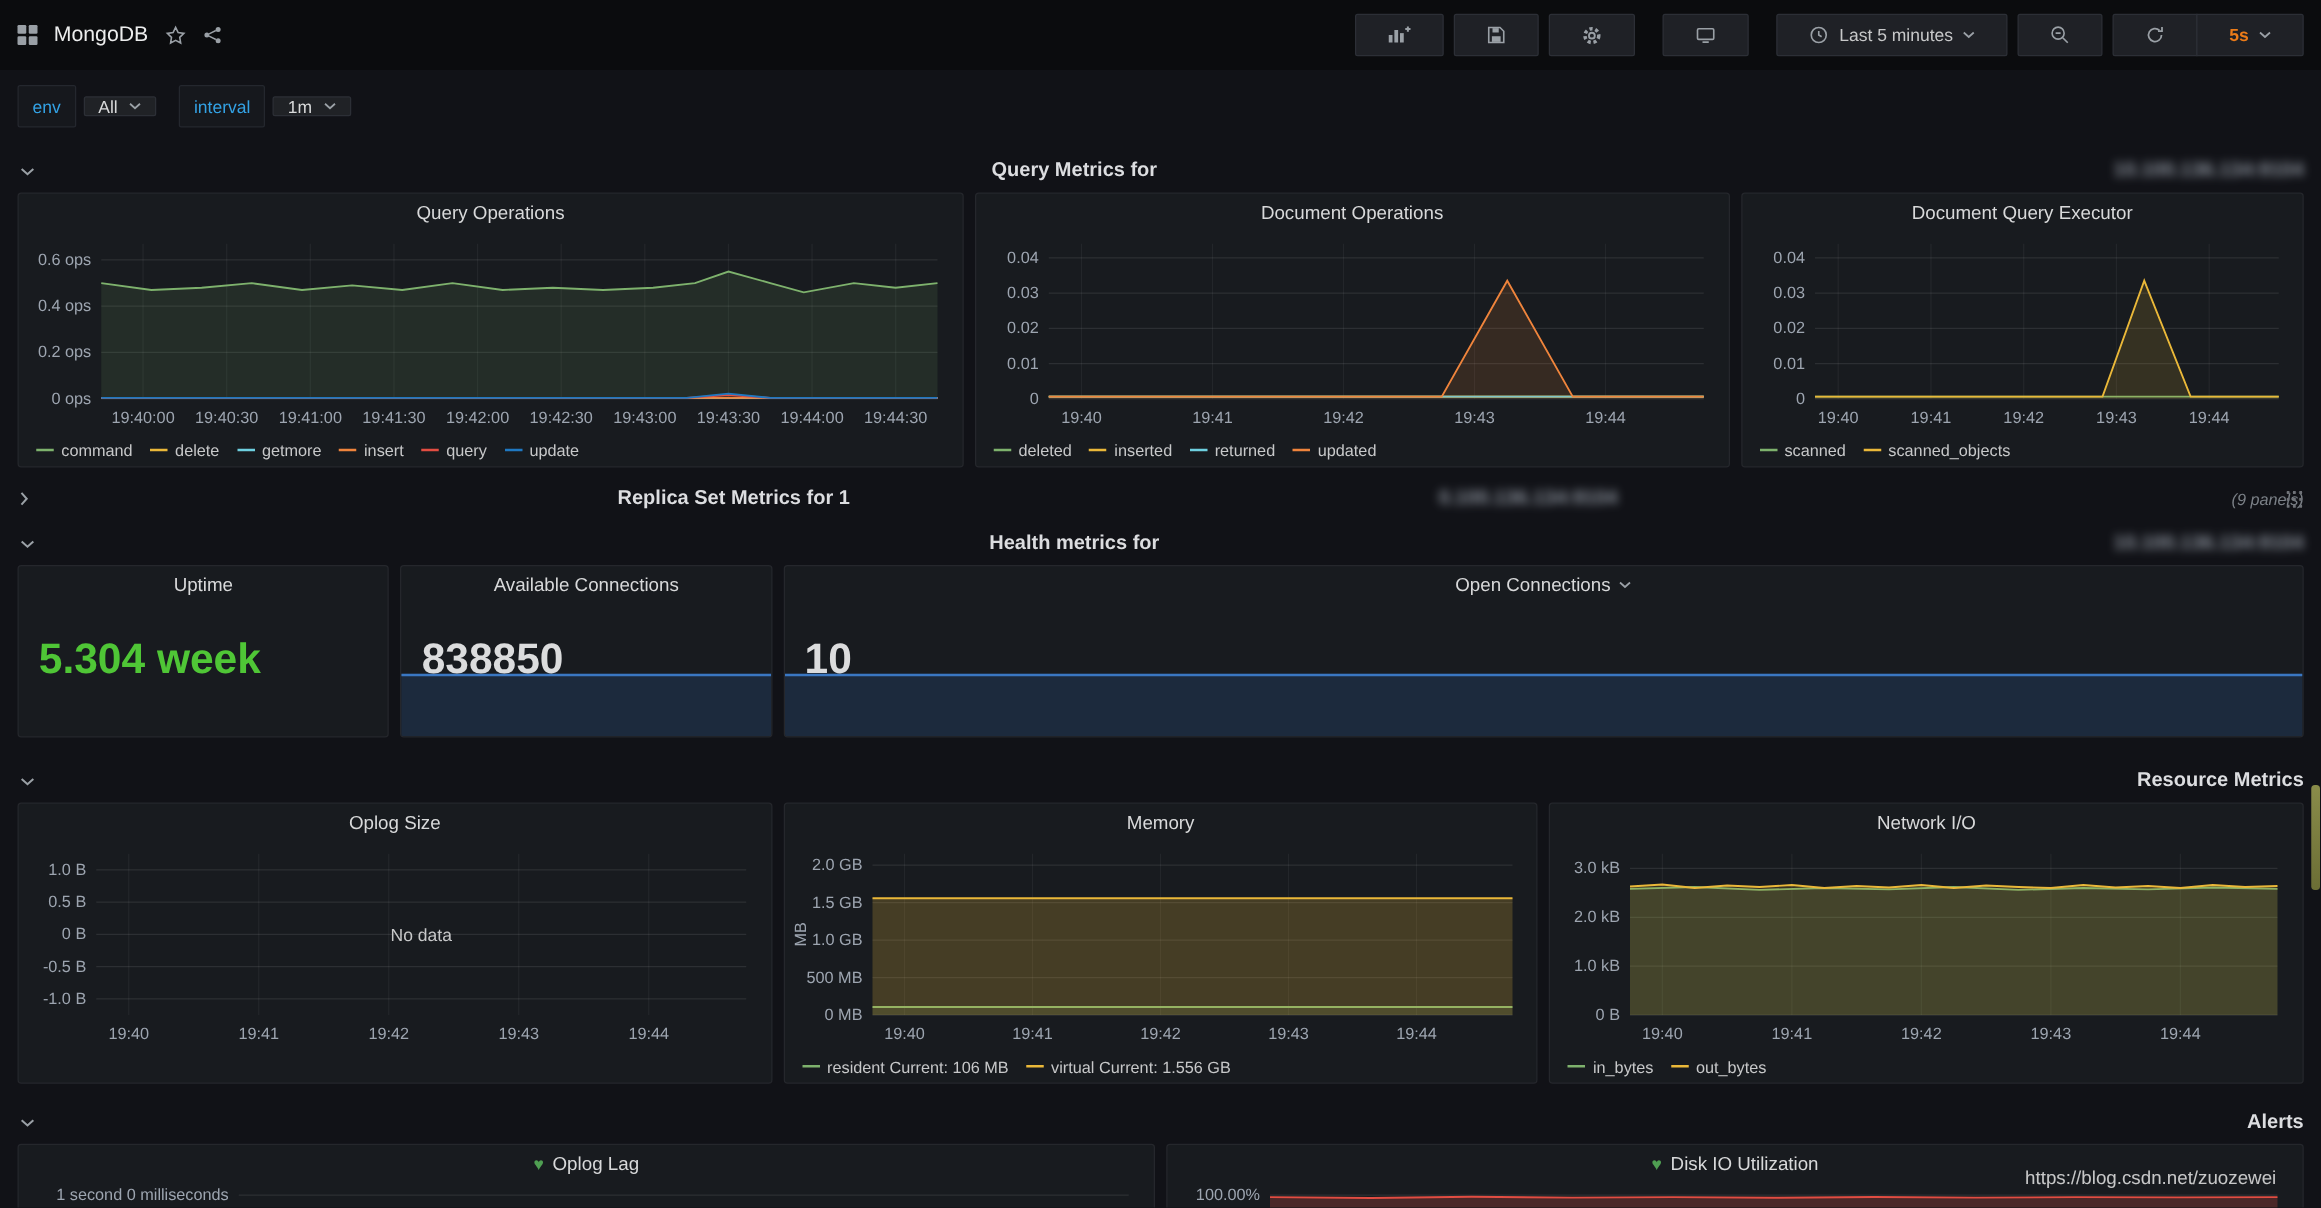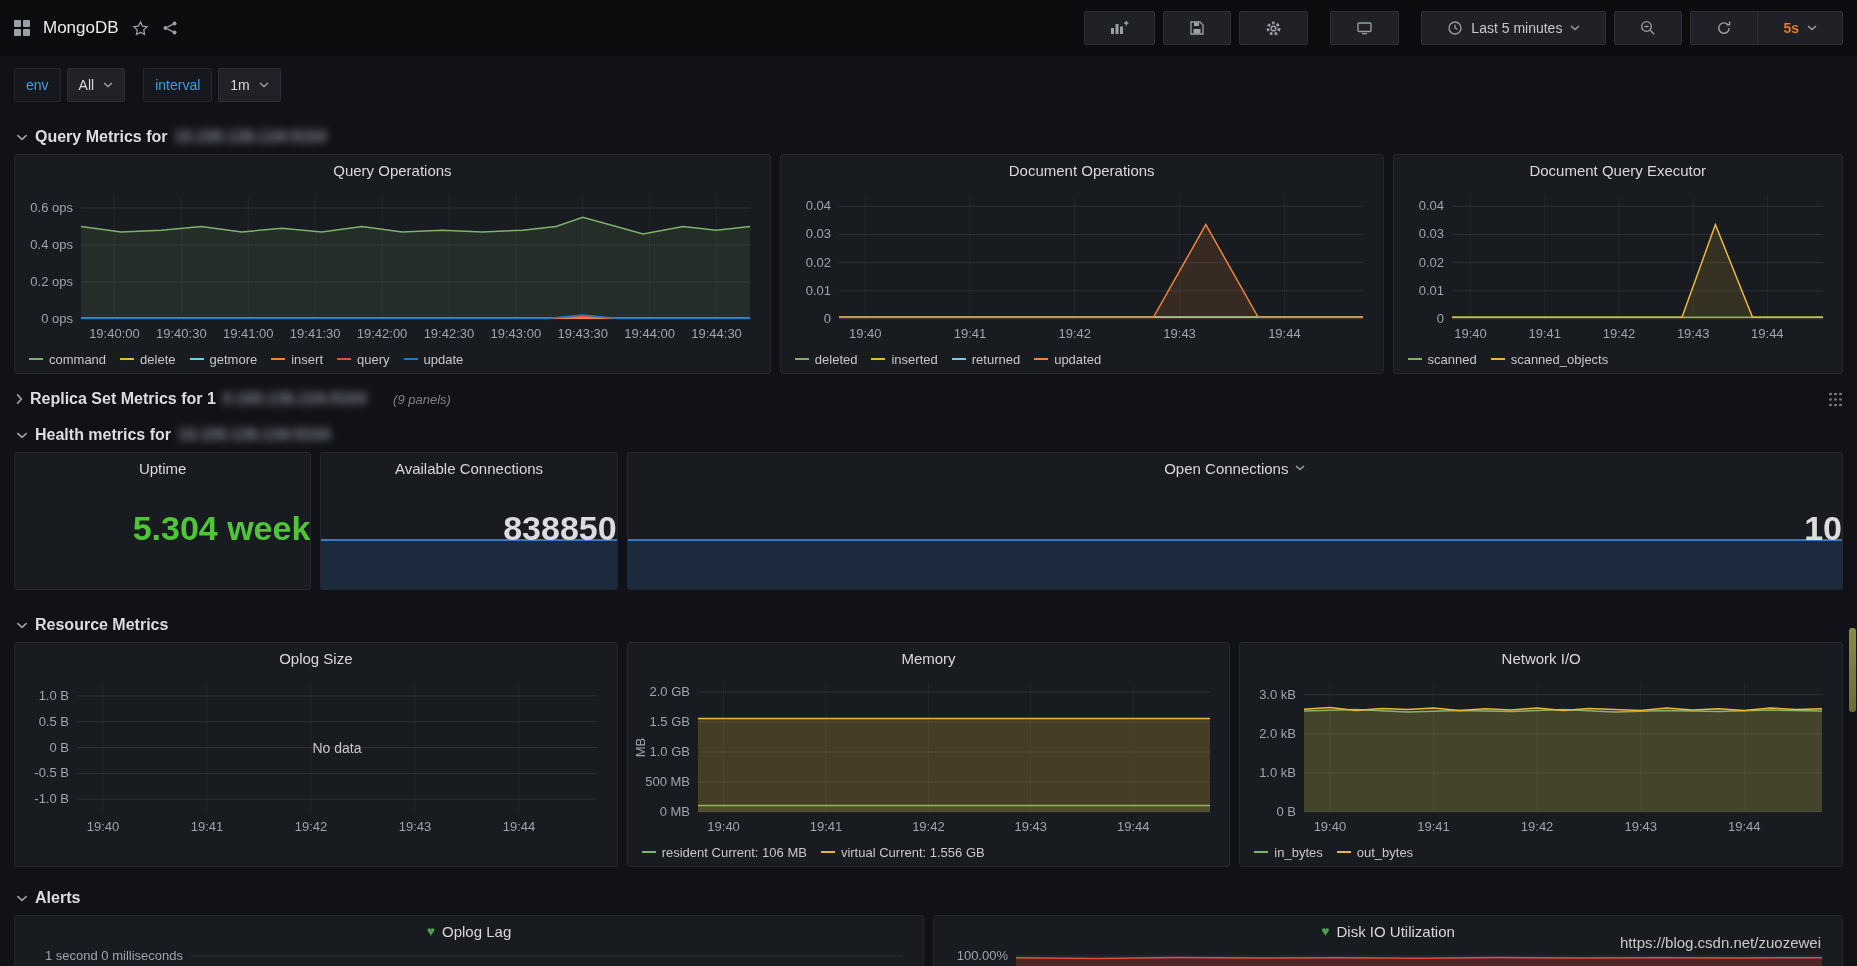--- a/index.html
+++ b/index.html
@@ -21,28 +21,28 @@
   .nav-btn.joined { border-radius:2px 0 0 2px; }
   .nav-btn.joined2 { border-radius:0 2px 2px 0; margin-left:-9px; }
   .sp { width:6px; }
   .orange { color:#eb7b18; font-weight:600; }
 
   
   .submenu { display:flex; align-items:center; gap:18px; padding:12px 14px 10px 14px; }
   .var { display:flex; align-items:center; gap:6px; }
   .var-label { height:34px; display:inline-flex; align-items:center; padding:0 11px;
     background:#16181d; border:1px solid #24272e; border-radius:2px; color:#33a2e5; font-size:14px; }
-  .var-value { height:34px; display:inline-flex; align-items:center; gap:9px; padding:0 11px;
+  .var-value { height:16px; display:inline-flex; align-items:center; gap:9px; padding:0 11px;
     background:#202226; border:1px solid #2c2f36; border-radius:2px; color:#d8d9da;
     font-size:14px; cursor:pointer; }
 
   
   .dash { padding:0 14px; position:relative; }
   .section-header { display:flex; align-items:center; gap:7px; height:22px;
-    margin:14px 0 6px 2px; cursor:pointer; position:relative; }
+    margin:14px 0 6px 2px; cursor:pointer; position:relative;justify-content:space-between; }
   .section-header.first { margin-top:14px; }
   .section-header.resource { margin-top:24px; }
   .section-header.alerts { margin-top:20px; }
   .row-title { font-size:16px; font-weight:600; color:#dcdde0; }
   .redacted { filter:blur(4px); opacity:.8; color:#a7afba; user-select:none; }
   .panel-count { font-size:13px; font-style:italic; color:#7b8087; margin-left:20px; }
   .chev { color:#9aa0a6; display:inline-flex; }
   .drag-handle { position:absolute; right:0; top:3px; width:15px; height:17px; cursor:grab;
     background-image:radial-gradient(circle,#707379 1.1px,transparent 1.5px);
     background-size:5px 5.5px; background-position:center; }
@@ -61,22 +61,22 @@
     gap:7px; font-size:15px; font-weight:500; color:#d8d9da; cursor:pointer; }
   .graph { flex:1 1 auto; margin:0 6px; position:relative; }
   .legend { flex:0 0 28px; display:flex; align-items:center; gap:14px; padding:0 10px 8px 14px;
     font-size:13px; color:#c7c8c9; overflow:hidden; }
   .legend-item { display:inline-flex; align-items:center; gap:6px; cursor:pointer; white-space:nowrap; }
   .legend-dash { width:14px; height:2px; display:inline-block; }
   svg text.tick { fill:#9da5b0; font-size:13px; font-family:"Liberation Sans",sans-serif; }
   svg text.nodata { fill:#c7c8c9; font-size:14px; font-family:"Liberation Sans",sans-serif; }
 
   
-  .stat-value { position:absolute; left:4px; right:0; top:55%; transform:translateY(-50%);
-    text-align:right; font-size:34px; font-weight:700; color:#dbdcdd; z-index:2; }
+  .stat-value { position:absolute; left:16px; right:0; top:55%; transform:translateY(-50%);
+    text-align:left; font-size:34px; font-weight:700; color:#dbdcdd; z-index:2; }
   .stat-value.green { color:#4fc636; }
   .sparkline { position:absolute; left:0; right:0; bottom:0; height:37%;
     background:rgba(51,110,199,0.18); border-top:2px solid #3a77c2; z-index:1; }
 
   .heart { color:#4f9f52; font-size:14px; }
 
   .watermark { position:absolute; right:36px; top:934px; font-size:15px;
     color:rgba(230,230,230,0.85); z-index:9; }
   .scroll-thumb { position:absolute; right:1px; top:628px; width:7px; height:84px;
     border-radius:3px; background:linear-gradient(180deg,#8a8c4a,#6b6d35); z-index:9; cursor:grab; }

